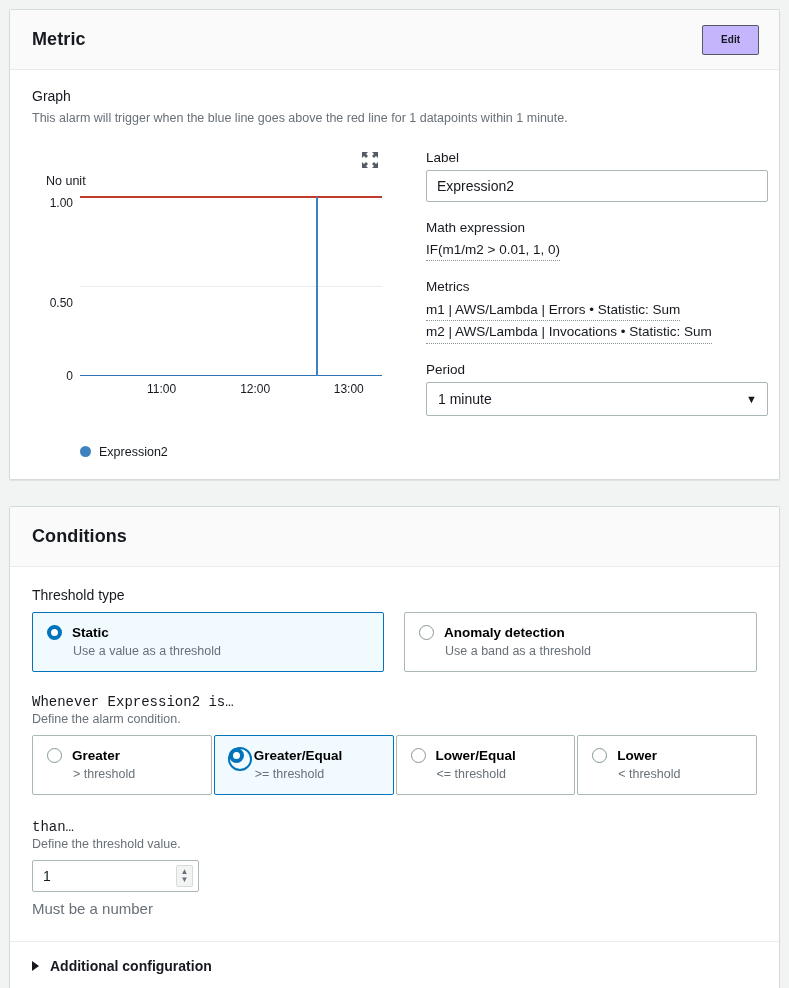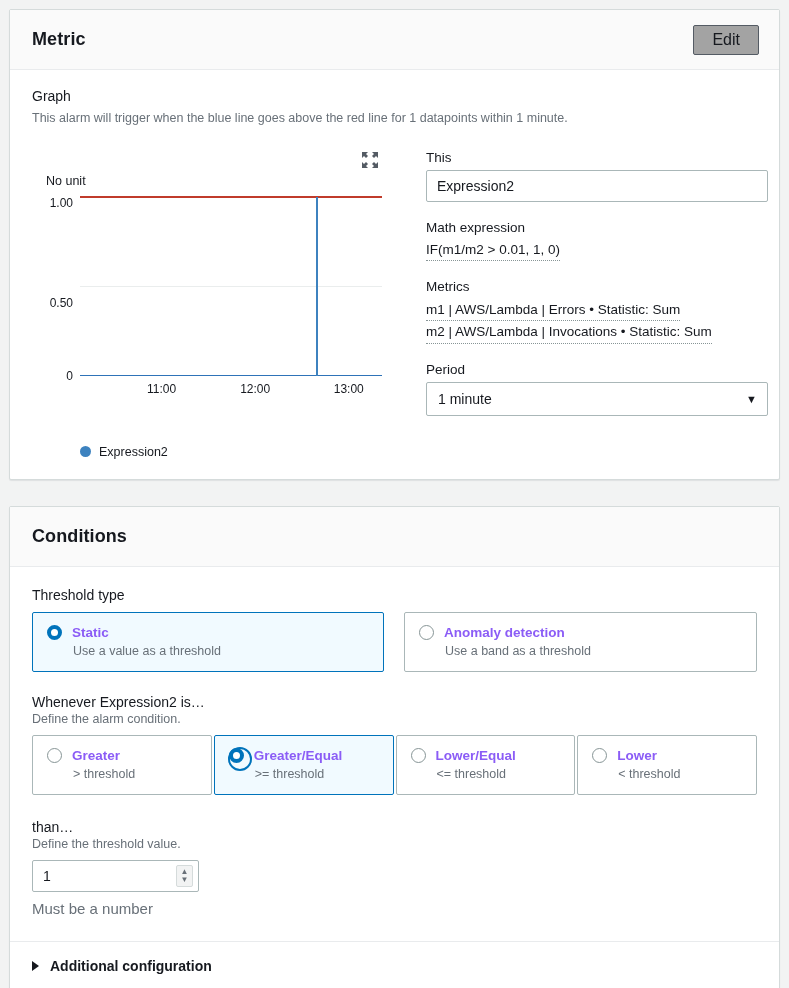--- a/index.html
+++ b/index.html
@@ -27,25 +27,25 @@
     border-bottom: 1px solid #e9ebed;
     padding: 14px 20px 14px 22px;
     display: flex; align-items: center; justify-content: space-between;
     min-height: 60px;
   }
   .card-title {
     font-size: 18px; font-weight: bold; color: #16191f;
     letter-spacing: 0.1px;
   }
   .btn {
-    background: #a3a3a3;
+    background: #c4b5fd;
     border: 1px solid #545b64;
     border-radius: 2px;
     color: #16191f;
-    font-size: 16px; font-weight: normal;
+    font-size: 10px; font-weight: bold;
     padding: 0 18px;
     height: 30px; line-height: 28px;
     cursor: pointer;
     font-family: inherit;
   }
 
   .card-body { padding: 18px 22px 20px 22px; }
 
   .section-label { font-size: 14px; color: #16191f; margin: 0 0 5px 0; }
   .section-desc { font-size: 12.5px; color: #687078; margin: 0; line-height: 1.5; }
@@ -91,32 +91,32 @@
     border: 1px solid #aab7b8; border-radius: 2px;
     background: #fff; font-size: 14px; color: #16191f;
     padding: 0 30px 0 11px; line-height: 32px;
     cursor: pointer;
   }
   .caret { position: absolute; right: 11px; top: 50%; transform: translateY(-50%); font-size: 11px; color: #16191f; pointer-events: none; }
 
   
   .cond-body { padding: 20px 22px 24px 22px; }
   .group-label { font-size: 14px; color: #16191f; margin-bottom: 9px; }
-  .group-label.tight { margin-bottom: 2px; }
+  .group-label.tight { margin-bottom: 2px; font-family: Liberation Mono, monospace; }
   .group-sub { font-size: 12.5px; color: #687078; margin: 0 0 9px 0; }
 
   .tile-row { display: flex; gap: 20px; }
   .tile {
     border: 1px solid #aab7b8; border-radius: 2px;
     background: #fff; padding: 12px 14px 13px 14px;
     cursor: pointer; position: relative;
   }
   .tile.selected { border-color: #0073bb; background: #f1faff; }
   .tile-top { display: flex; align-items: center; gap: 10px; }
-  .tile-title { font-size: 13.5px; font-weight: bold; color: #8b5cf6; }
+  .tile-title { font-size: 13.5px; font-weight: bold; color: #000000; }
   .tile-desc { font-size: 12.5px; color: #687078; margin: 4px 0 0 26px; }
 
   .radio { width: 15px; height: 15px; border-radius: 50%; border: 1.6px solid #879596; background: #fff; flex: 0 0 auto; position: relative; }
   .radio.on { border: 4.5px solid #0073bb; }
   .radio.focus::after {
     content:''; position:absolute; left:-5.2px; top:-5.2px;
     width:20.5px; height:20.5px; border-radius:50%;
     border:2px solid #0073bb;
   }
 
@@ -196,21 +196,21 @@
           <div class="legend">
             <span class="legend-swatch"></span>
             <span class="legend-text">Expression2</span>
           </div>
         </div>
 
         <div class="divider"></div>
 
         <div class="fields-col">
           <div class="field">
-            <div class="field-label">This</div>
+            <div class="field-label">Label</div>
             <input class="text-input" type="text" value="Expression2" style="">
           </div>
 
           <div class="field">
             <div class="field-label">Math expression</div>
             <div><span class="ro-value">IF(m1/m2 &gt; 0.01, 1, 0)</span></div>
           </div>
 
           <div class="field">
             <div class="field-label">Metrics</div>

